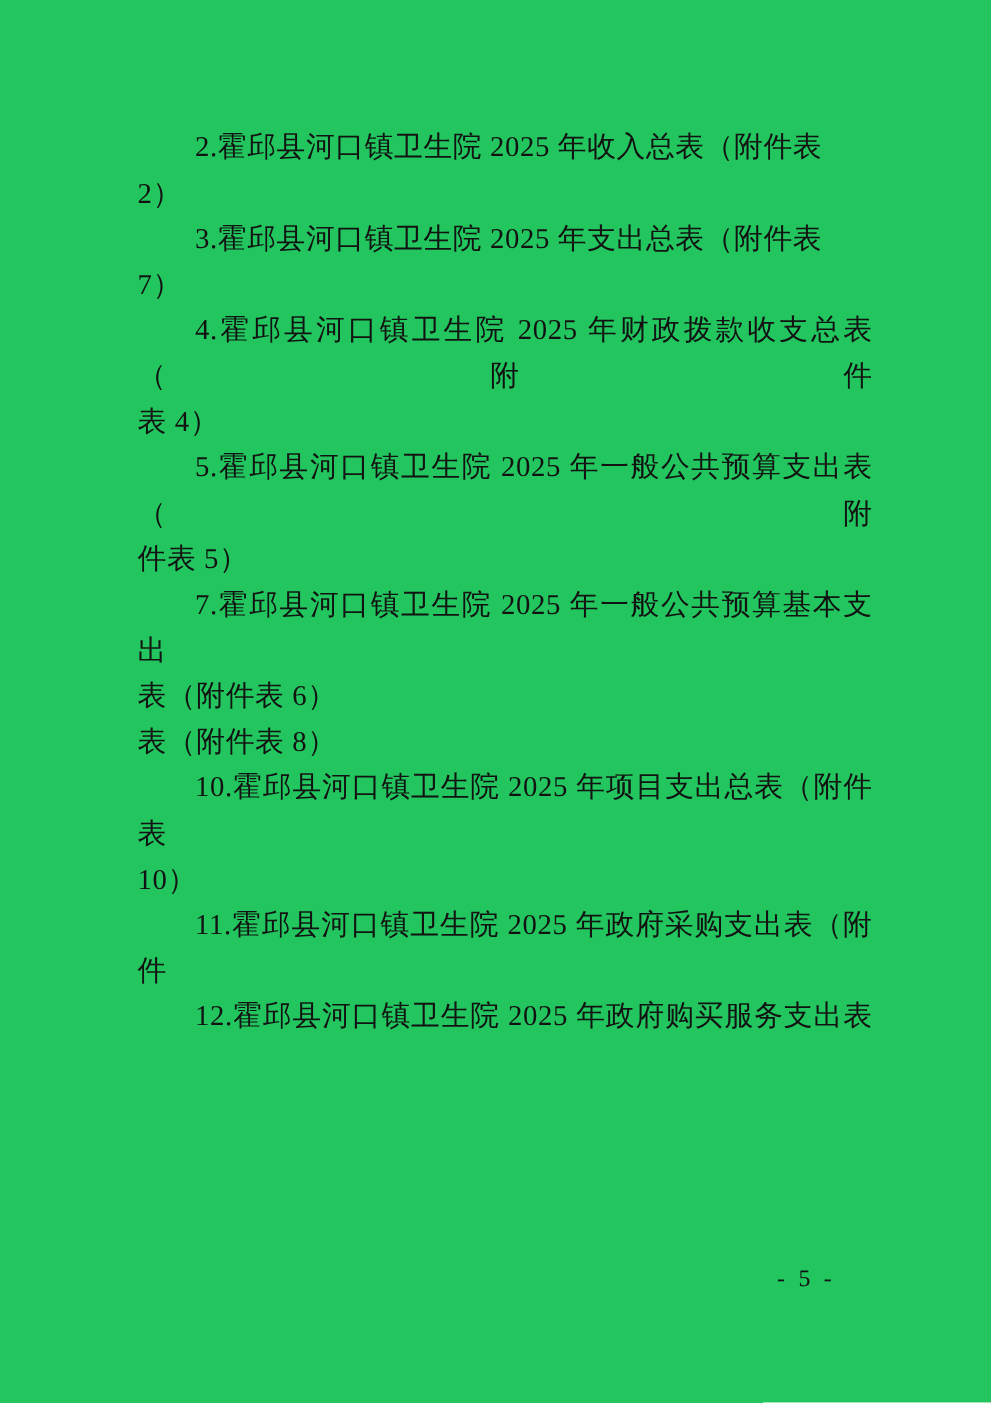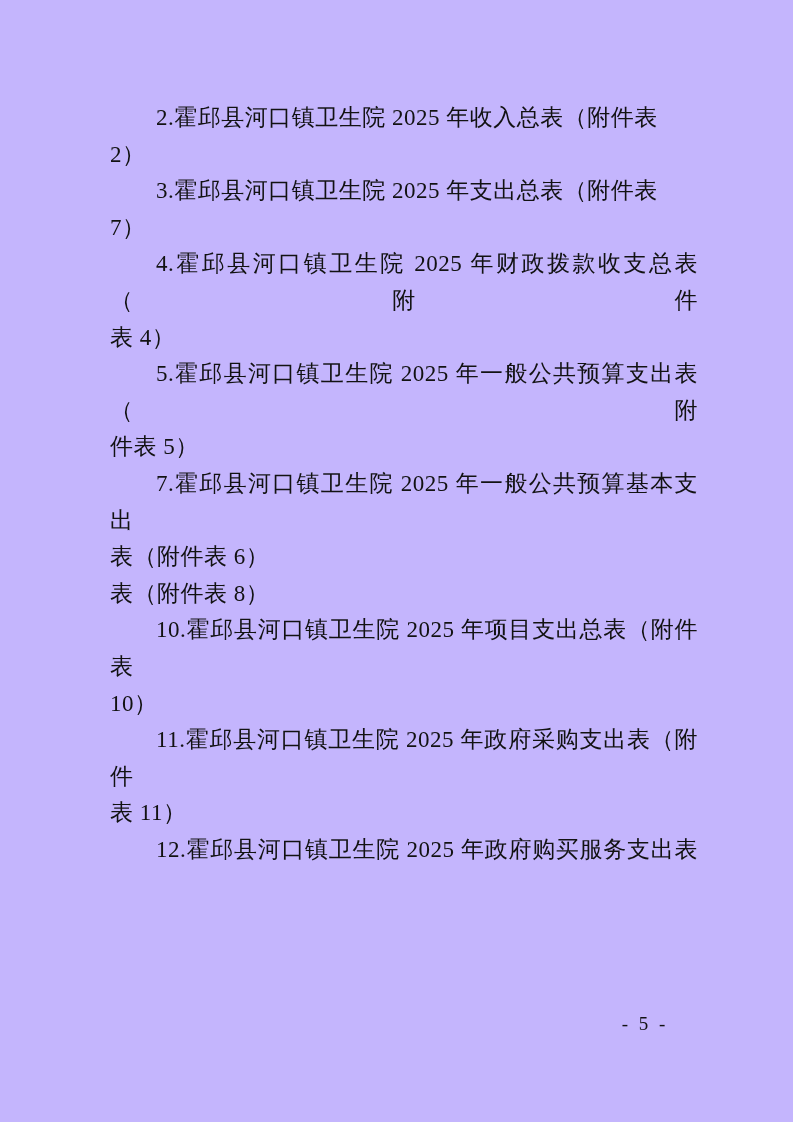--- a/index.html
+++ b/index.html
@@ -10,21 +10,21 @@
   body {
     width: 793px;
     height: 1122px;
     font-family: "Liberation Serif", "DejaVu Serif", serif;
     color: #121212;
   }
   .sheet {
     position: relative;
     width: 793px;
     height: 1122px;
-    background: #c4b5fd;
+    background: #22c55e;
     overflow: hidden;
   }
   .content {
     position: absolute;
     left: 110px;
     top: 100px;
     width: 588px;
   }
   .line {
     font-size: 23px;
@@ -64,17 +64,16 @@
       <div class="line indent justify">4.霍邱县河口镇卫生院 2025 年财政拨款收支总表（附件</div>
       <div class="line">表 4）</div>
       <div class="line indent justify">5.霍邱县河口镇卫生院 2025 年一般公共预算支出表（附</div>
       <div class="line">件表 5）</div>
       <div class="line indent justify">7.霍邱县河口镇卫生院 2025 年一般公共预算基本支出</div>
       <div class="line">表（附件表 6）</div>
       <div class="line">表（附件表 8）</div>
       <div class="line indent justify">10.霍邱县河口镇卫生院 2025 年项目支出总表（附件表</div>
       <div class="line">10）</div>
       <div class="line indent justify">11.霍邱县河口镇卫生院 2025 年政府采购支出表（附件</div>
-      <div class="line">表 11）</div>
       <div class="line indent justify">12.霍邱县河口镇卫生院 2025 年政府购买服务支出表</div>
     </div>
   <div class="page-number">- 5 -</div>
 </div>
 
 </body></html>

